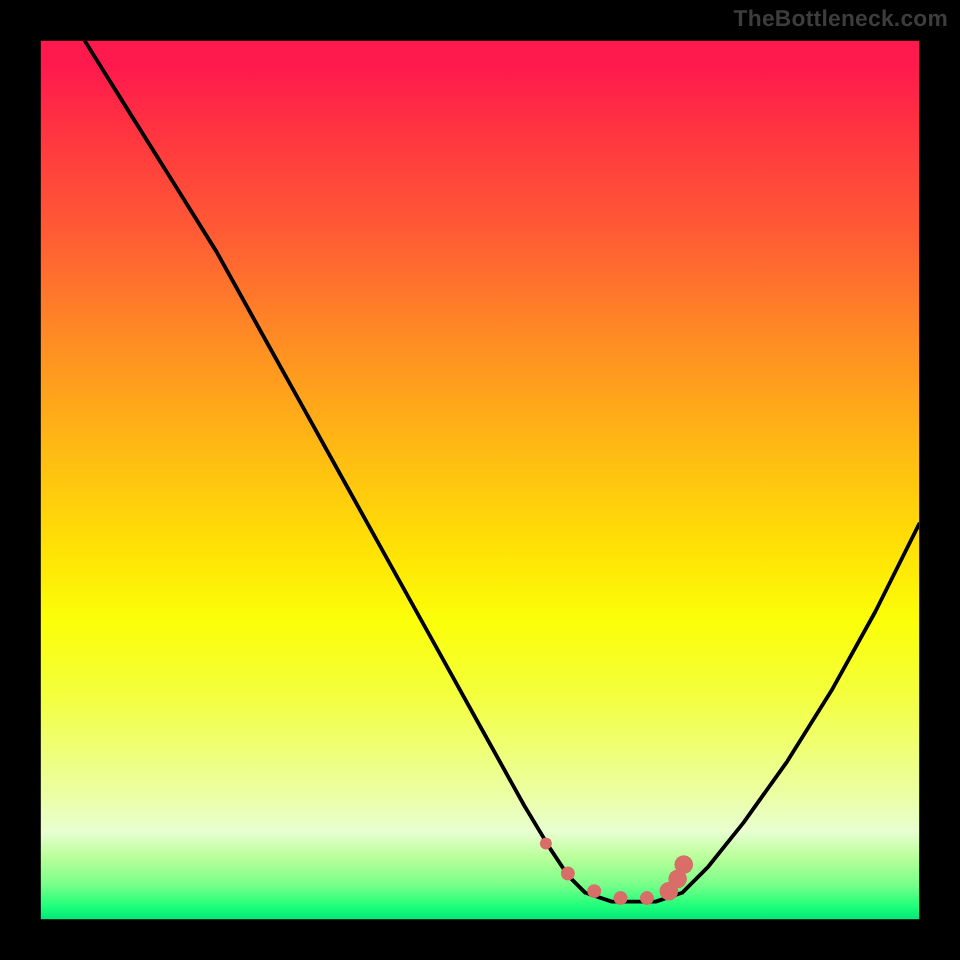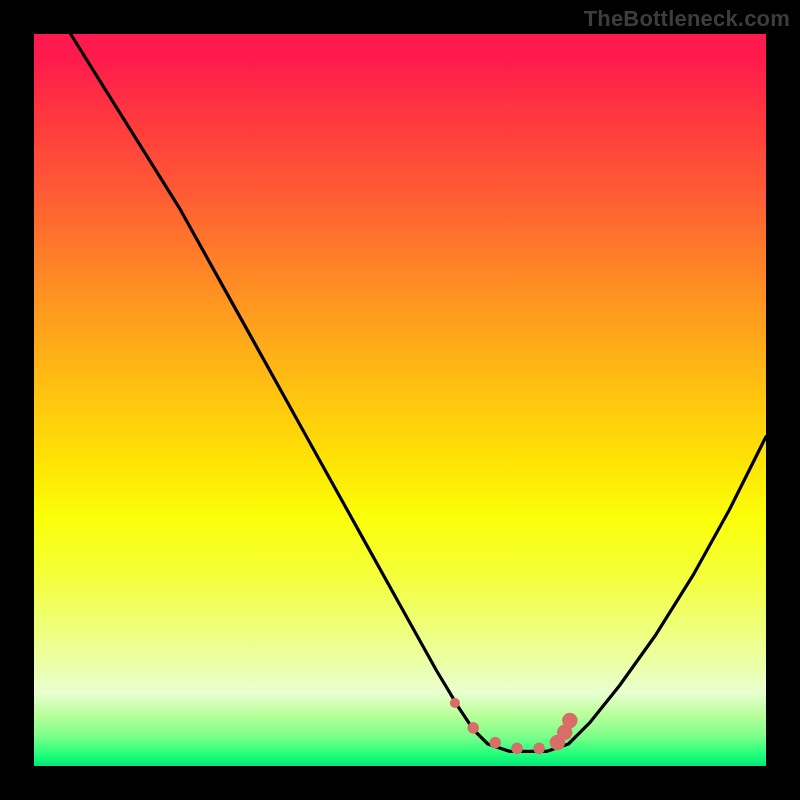--- a/index.html
+++ b/index.html
@@ -42,21 +42,21 @@
       #20ff7a 98.5%,
       #00e87a 100%
     );
     overflow: hidden;
   }
   .watermark {
     position: absolute;
     top: 6px;
     right: 10px;
     color: #3d3d3d;
-    font-size: 22px;
+    font-size: 19px;
     font-weight: 600;
     letter-spacing: 0.2px;
     pointer-events: none;
   }
   svg.curve {
     position: absolute;
     left: 0;
     top: 0;
     width: 732px;
     height: 732px;

